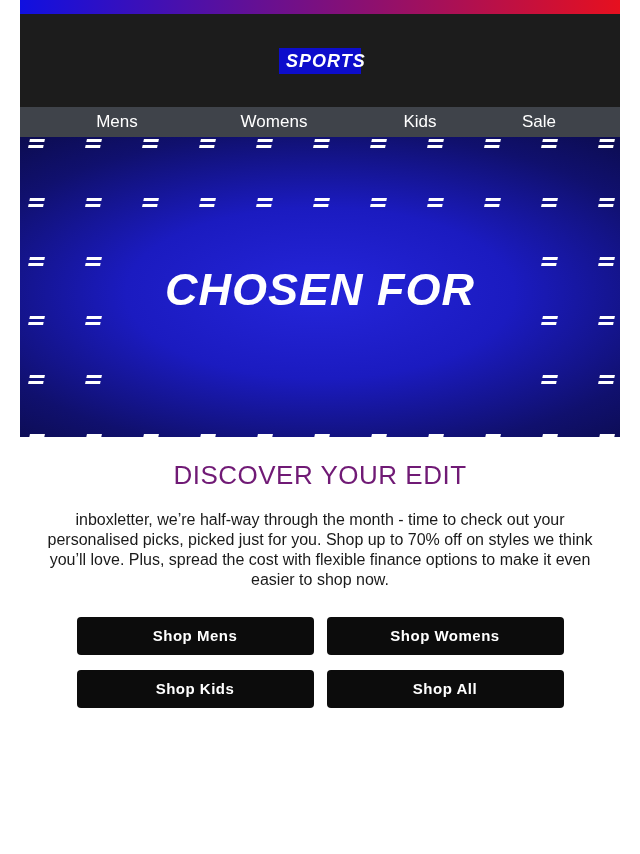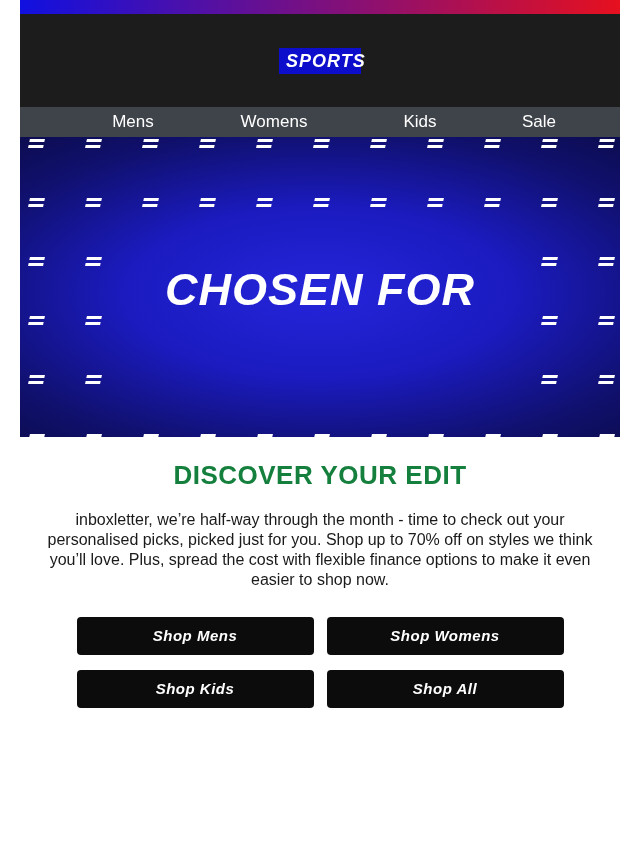--- a/index.html
+++ b/index.html
@@ -22,21 +22,21 @@
   .logo{display:flex; flex-direction:row; align-items:center; text-decoration:none; cursor:pointer;}
   .logo-line{display:block; color:#fff; font-weight:bold; font-style:italic; font-size:18px;
              letter-spacing:1px; line-height:26px; text-align:center; padding:0 7px;}
   .logo-sports{background:var(--c-logo-blue); width:82px;}
   .logo-direct{background:var(--c-logo-red); width:86px; line-height:27px;}
 
   
   .nav{position:relative; height:30px; background:var(--c-nav);}
   .nav a{position:absolute; top:0; transform:translateX(-50%); line-height:30px;
          color:#fff; font-size:17px; text-decoration:none; cursor:pointer; white-space:nowrap;}
-  .nav a:nth-child(1){left:113px;}
+  .nav a:nth-child(1){left:97px;}
   .nav a:nth-child(2){left:254px;}
   .nav a:nth-child(3){left:400px;}
   .nav a:nth-child(4){left:512px;margin-left:7px;}
 
   
   .hero{position:relative; height:300px; overflow:hidden; cursor:pointer;
         background:radial-gradient(85% 75% at 50% 52%,
           var(--c-hero-center) 0%, var(--c-hero-mid) 38%,
           var(--c-hero-edge) 72%, var(--c-hero-corner) 100%);}
   .pattern{position:absolute; inset:0;}
@@ -45,24 +45,24 @@
       transform:skewX(-12deg);}
   .hero-text{position:relative; z-index:2; height:100%; display:flex; flex-direction:column;
              align-items:center; justify-content:center; padding-top:6px;}
   .hero-line1{color:#fff; font-weight:bold; font-style:italic; font-size:45px;
               line-height:46px; letter-spacing:1px; white-space:nowrap;}
   .hero-line2{color:#fff; font-weight:bold; font-style:italic; font-size:70px;
               line-height:64px; letter-spacing:2px; white-space:nowrap;}
 
   
   .main{background:#fff; padding-top:24px; text-align:center;}
-  .heading{font-size:26px; line-height:28px; font-weight:bold; letter-spacing:0.5px; color:#15803d;}
+  .heading{font-size:26px; line-height:28px; font-weight:normal; letter-spacing:0.5px; color:#701a75;}
   .body-text{width:552px; margin:21px auto 8px; font-size:16px; line-height:20px; color:var(--c-text);}
   .buttons{margin:27px auto 0; display:grid; grid-template-columns:237px 237px;
-           gap:15px 13px; justify-content:center;font-style:italic;}
+           gap:15px 13px; justify-content:center;}
   .shop-btn{display:block; height:38px; line-height:38px; background:var(--c-btn); color:#fff;
             font-size:15px; font-weight:bold; letter-spacing:0.5px; text-align:center;
             border-radius:4px; text-decoration:none; cursor:pointer;}
 </style>
 </head>
 <body>
 
 <div class="email">
 
   <div class="grad-bar"></div>

